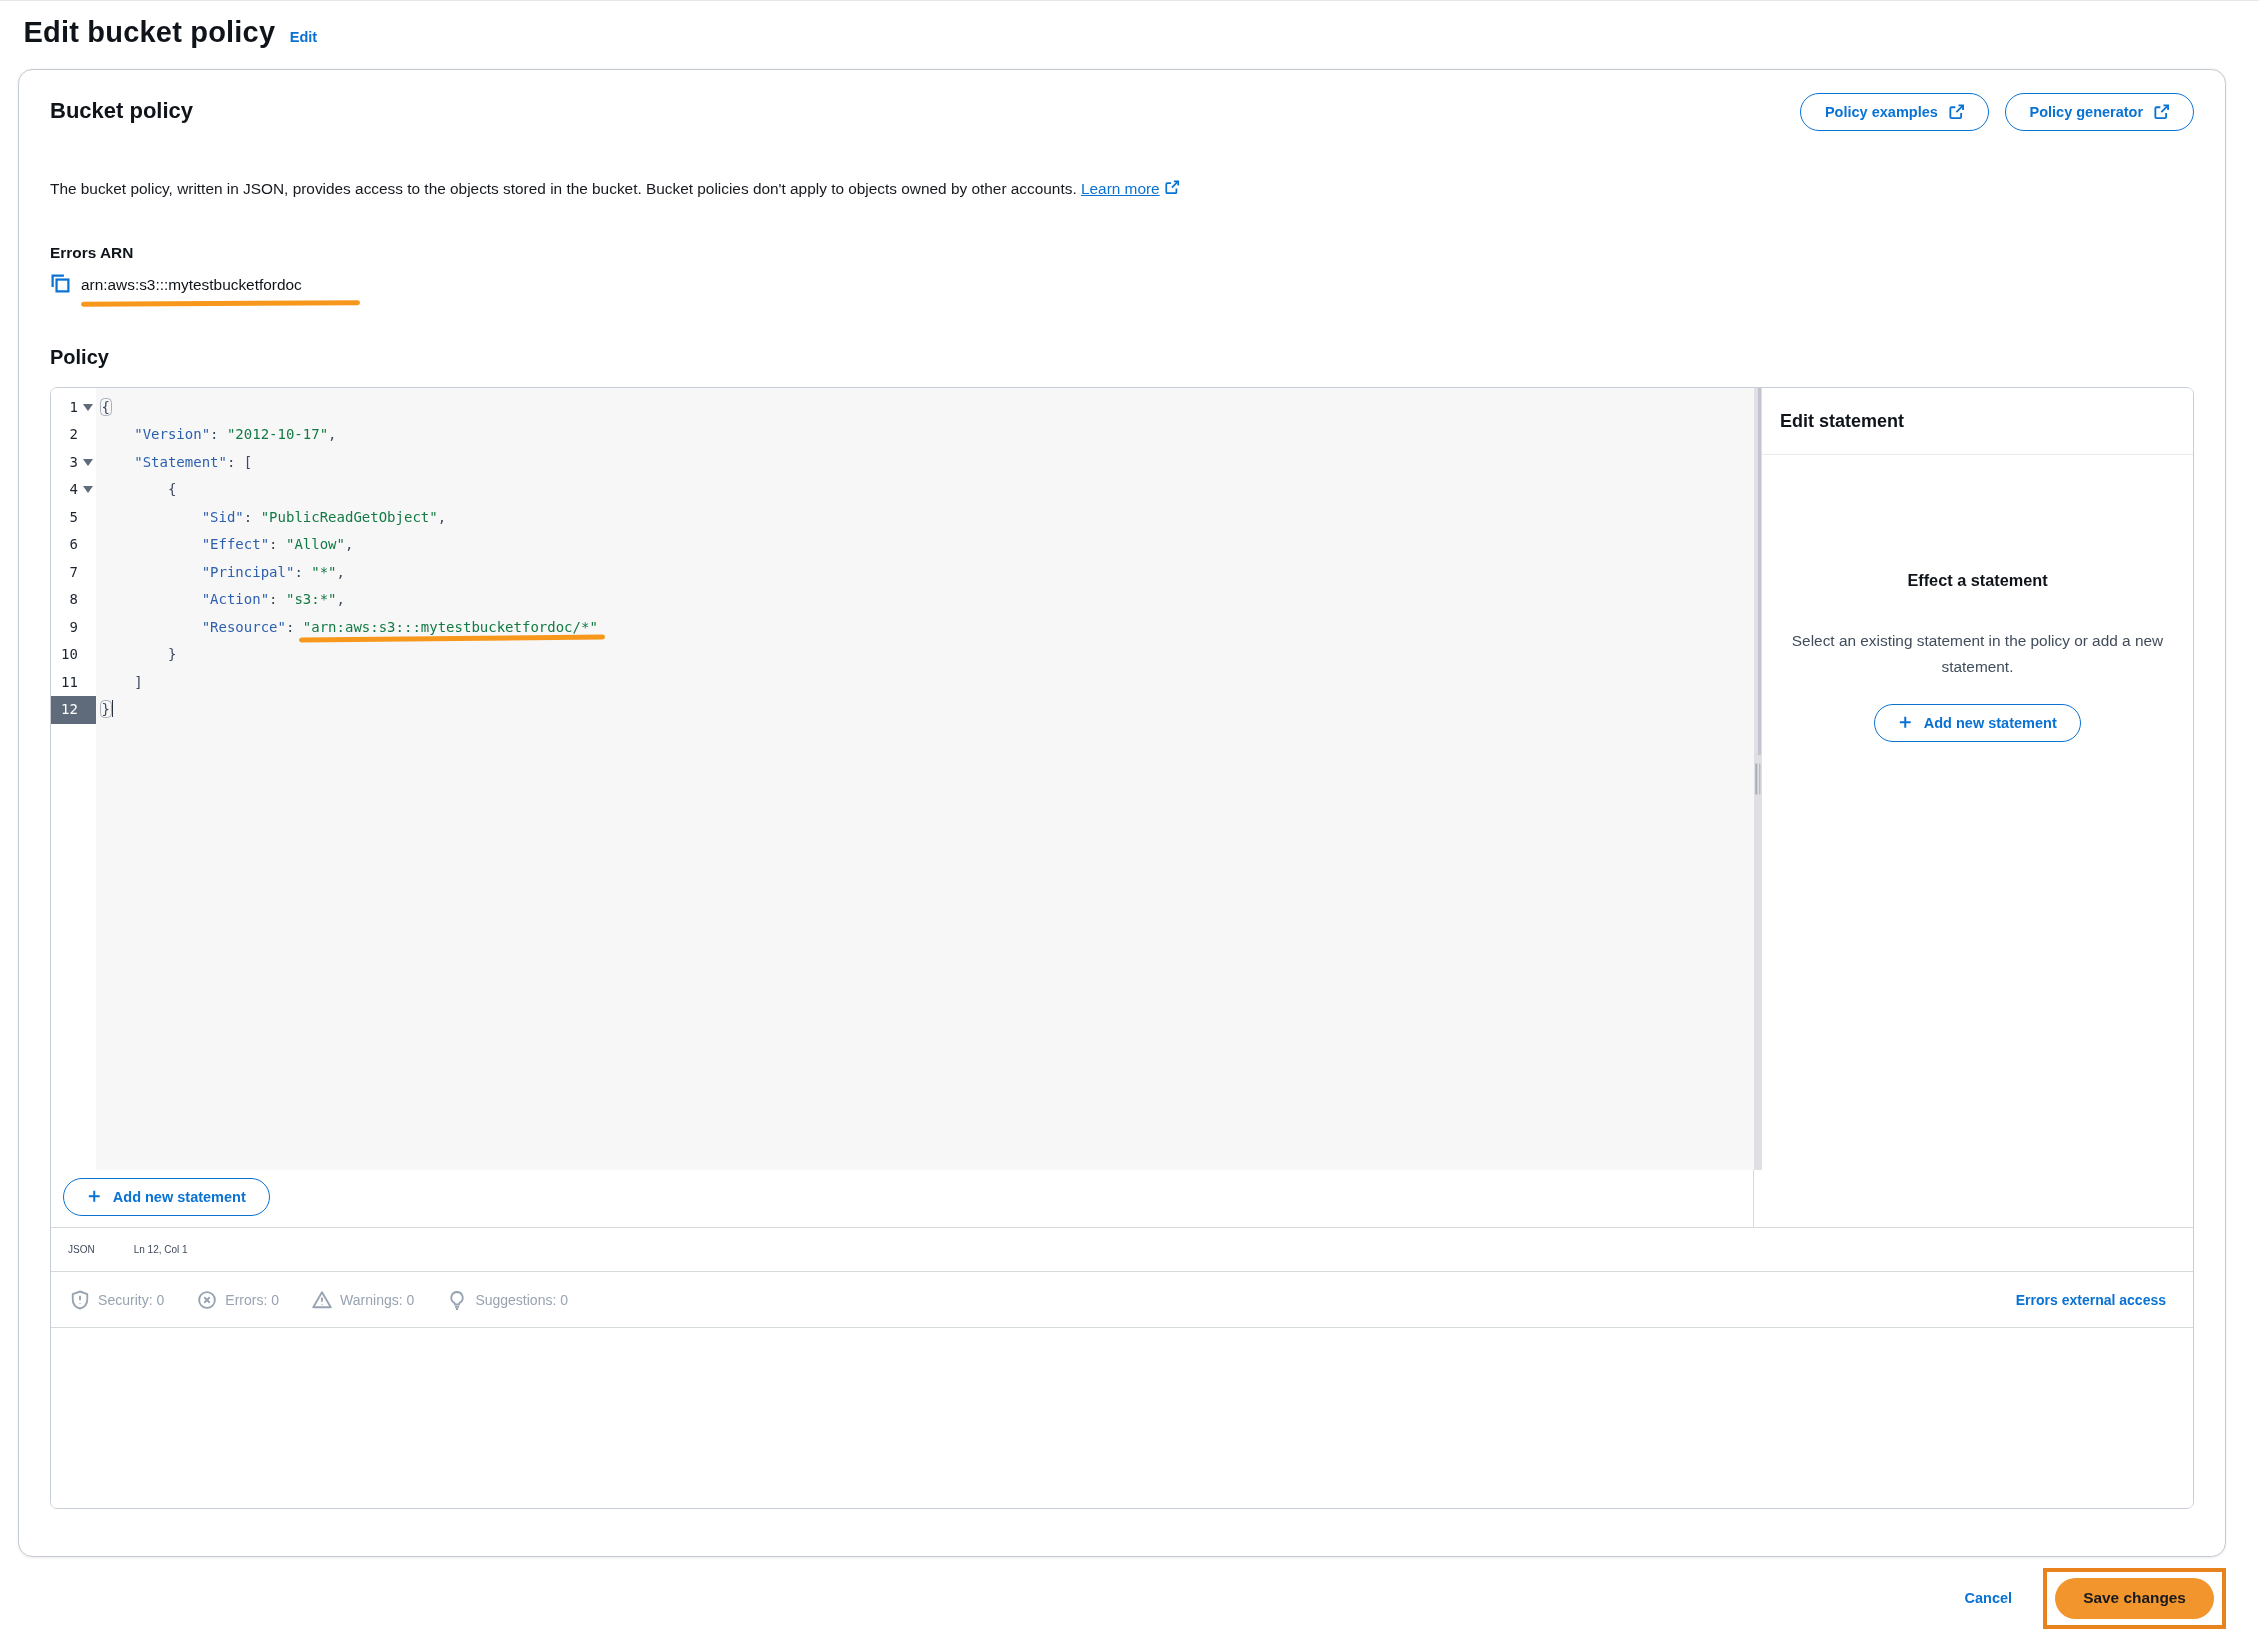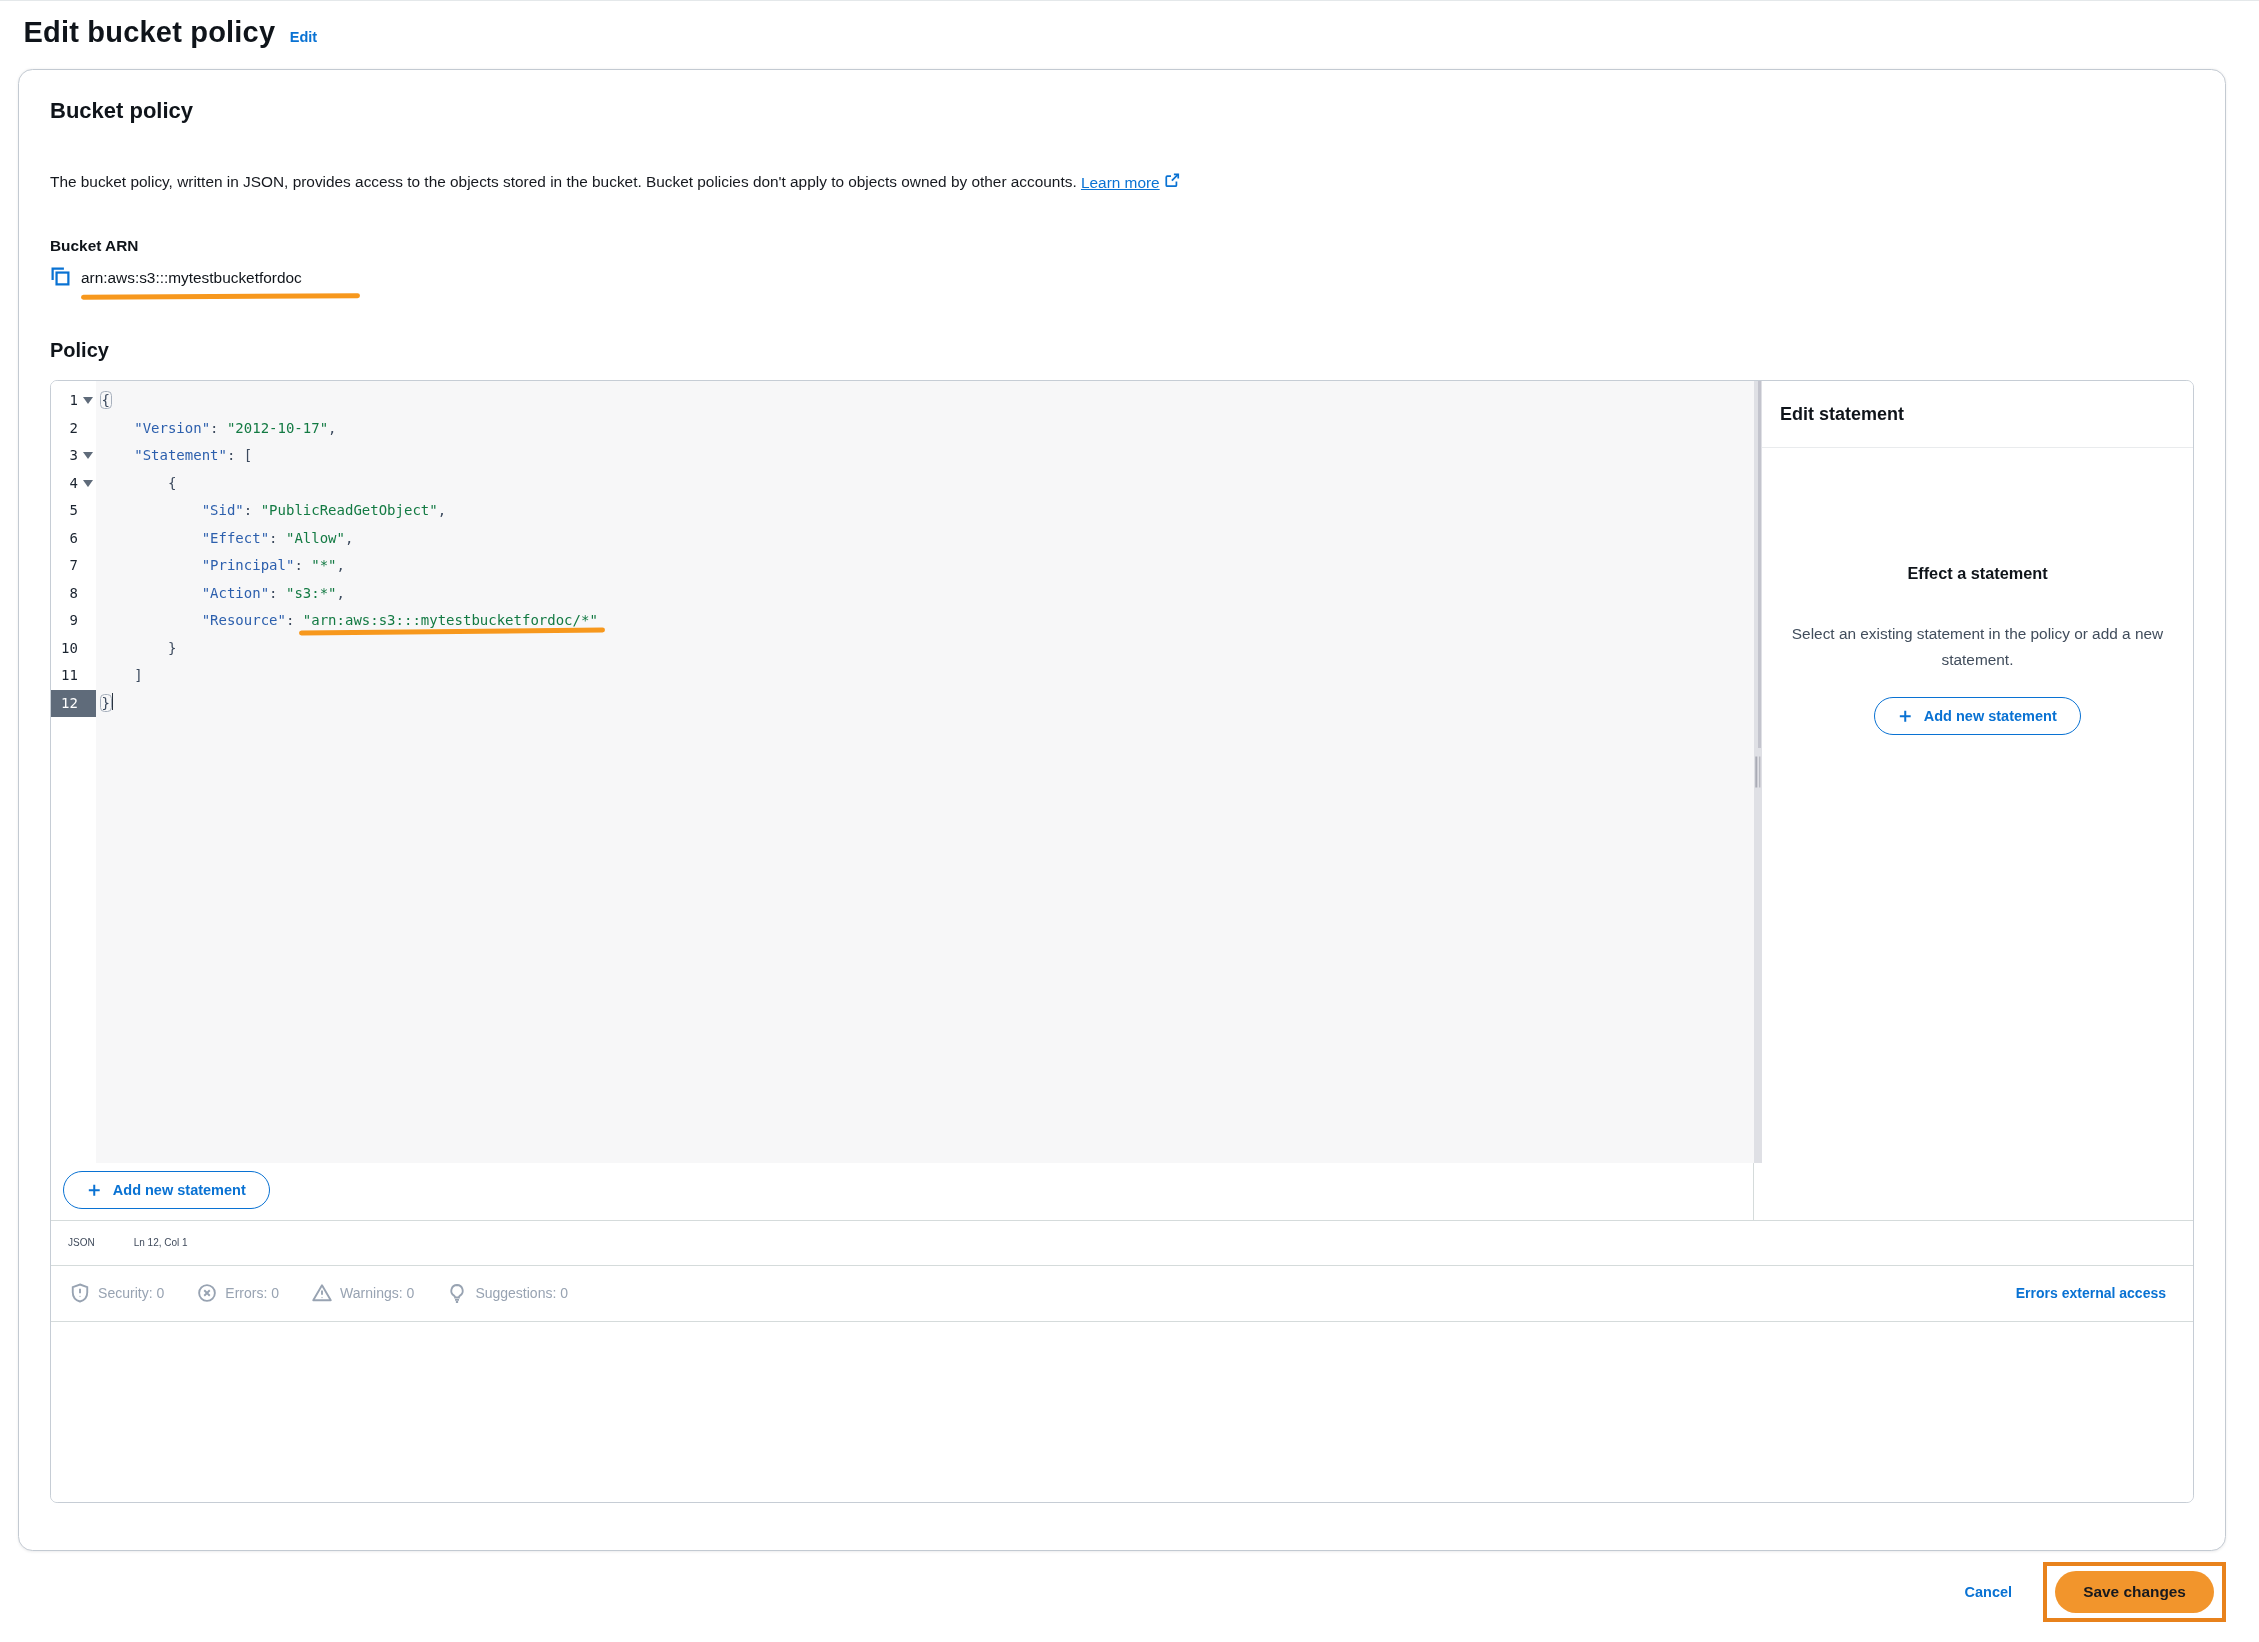--- a/index.html
+++ b/index.html
@@ -124,36 +124,58 @@
 
 <div class="page-header">
   <h1 class="page-title">Edit bucket policy</h1>
   <a class="info-link">Edit</a>
 </div>
 
 <div class="card">
 
   <div class="card-head">
     <h2 class="card-title">Bucket policy</h2>
+    <div class="head-actions">
+      <button class="btn-outline">
+        <span>Policy examples</span>
+        <span>
+            <svg width="15.4" height="15.4" viewBox="0 0 16 16" fill="none" stroke="currentColor" stroke-width="1.9">
+              <path d="M9.8 1.4h4.8v4.8"></path>
+              <path d="M14.4 1.6 7.6 8.4"></path>
+              <path d="M12.6 9.4v4a1.2 1.2 0 0 1-1.2 1.2H2.6a1.2 1.2 0 0 1-1.2-1.2V4.6a1.2 1.2 0 0 1 1.2-1.2h4"></path>
+            </svg>
+          </span>
+      </button>
+      <button class="btn-outline">
+        <span>Policy generator</span>
+        <span>
+            <svg width="15.4" height="15.4" viewBox="0 0 16 16" fill="none" stroke="currentColor" stroke-width="1.9">
+              <path d="M9.8 1.4h4.8v4.8"></path>
+              <path d="M14.4 1.6 7.6 8.4"></path>
+              <path d="M12.6 9.4v4a1.2 1.2 0 0 1-1.2 1.2H2.6a1.2 1.2 0 0 1-1.2-1.2V4.6a1.2 1.2 0 0 1 1.2-1.2h4"></path>
+            </svg>
+          </span>
+      </button>
+    </div>
   </div>
 
   <p class="desc">
     <span>The bucket policy, written in JSON, provides access to the objects stored in the bucket. Bucket policies don't apply to objects owned by other accounts.</span>
     <a class="learn-more">
         <span>Learn more</span>
         <span><svg width="14.5" height="14.5" viewBox="0 0 16 16" fill="none" stroke="currentColor" stroke-width="1.9">
             <path d="M9.8 1.4h4.8v4.8"></path>
             <path d="M14.4 1.6 7.6 8.4"></path>
             <path d="M12.6 9.4v4a1.2 1.2 0 0 1-1.2 1.2H2.6a1.2 1.2 0 0 1-1.2-1.2V4.6a1.2 1.2 0 0 1 1.2-1.2h4"></path>
           </svg></span>
       </a>
   </p>
 
   <div class="arn-block">
-    <div class="arn-label">Bucket ARN</div>
+    <div class="arn-label">Errors ARN</div>
     <div class="arn-row">
       <button class="copy-btn">
         <span><svg width="21" height="21" viewBox="0 0 16 16" fill="none" stroke="currentColor" stroke-width="1.7">
               <path d="M2 10.6V2h8.6"></path>
               <rect x="5" y="5" width="9" height="9"></rect>
             </svg></span>
       </button>
       <span class="arn-value">arn:aws:s3:::mytestbucketfordoc</span>
       <div class="arn-underline"></div>
     </div>

